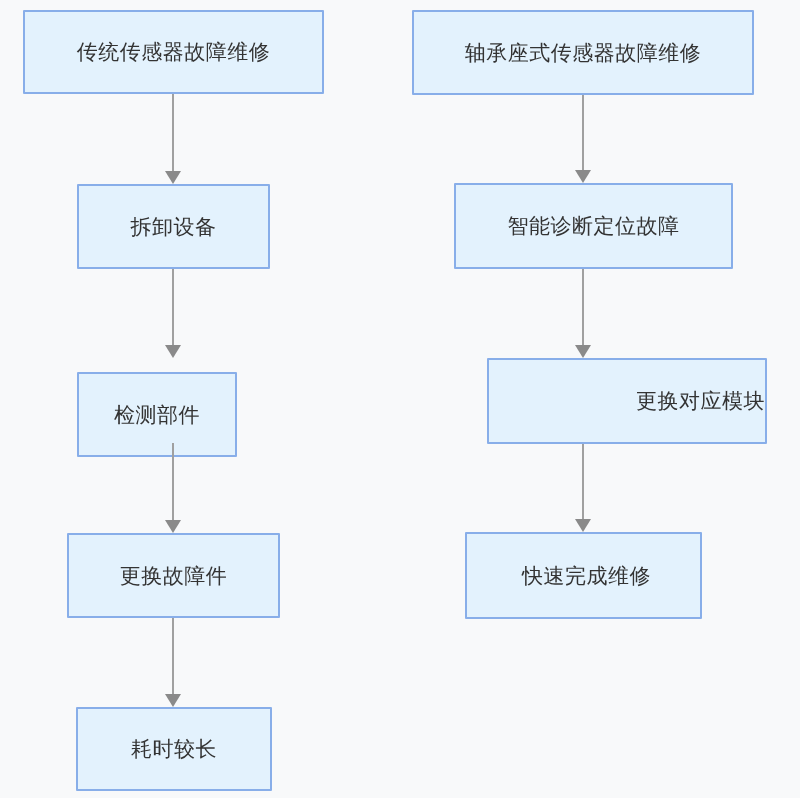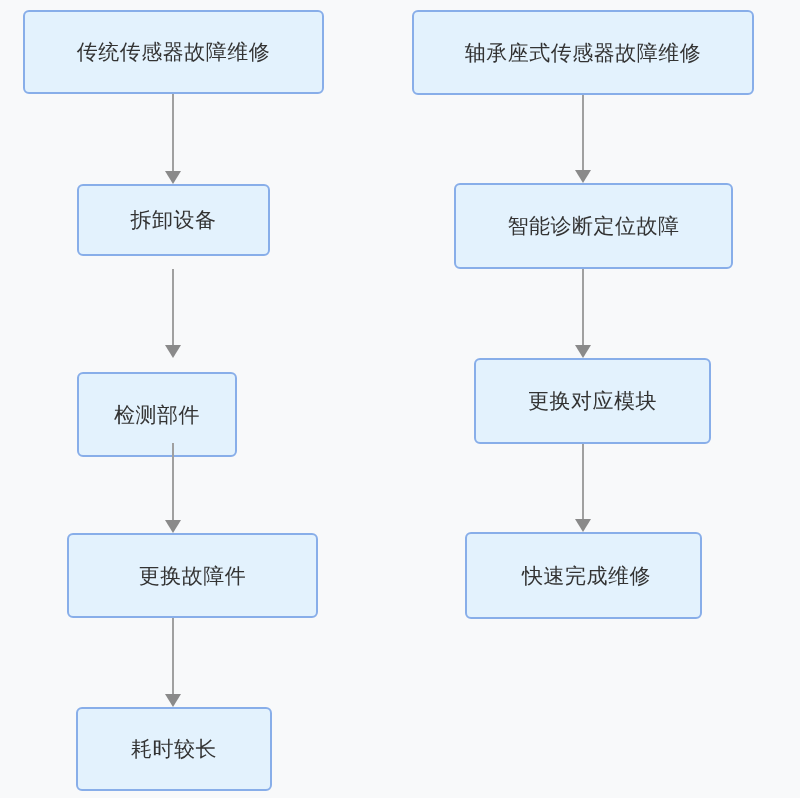--- a/index.html
+++ b/index.html
@@ -16,41 +16,41 @@
   .canvas {
     position: relative;
     width: 800px;
     height: 798px;
   }
   .node {
     position: absolute;
     box-sizing: border-box;
     background: #e3f2fd;
     border: 2px solid #88aee9;
-    border-radius: 6px;
+    border-radius: 1px;
     display: flex;
     align-items: center;
     justify-content: center;
   }
   .node-label {
     font-size: 21px;
     color: #333333;
     white-space: nowrap;
     letter-spacing: 0.5px;
   }
   
   .n-l1 { left: 23px;  top: 10px;  width: 301px; height: 84px; }
-  .n-l2 { left: 77px;  top: 184px; width: 193px; height: 72px; }
+  .n-l2 { left: 77px;  top: 184px; width: 193px; height: 85px; }
   .n-l3 { left: 77px;  top: 372px; width: 160px; height: 85px; }
-  .n-l4 { left: 67px;  top: 533px; width: 251px; height: 85px; }
+  .n-l4 { left: 67px;  top: 533px; width: 213px; height: 85px; }
   .n-l5 { left: 76px;  top: 707px; width: 196px; height: 84px; }
   
   .n-r1 { left: 412px; top: 10px;  width: 342px; height: 85px; }
   .n-r2 { left: 444px; top: 183px; width: 279px; height: 86px; margin-left: 10px; }
-  .n-r3 { left: 474px; top: 358px; width: 237px; height: 86px; }
+  .n-r3 { left: 487px; top: 358px; width: 280px; height: 86px; justify-content: flex-end; }
   .n-r4 { left: 465px; top: 532px; width: 237px; height: 87px; padding-left: 6px; }
   
   .arrow {
     position: absolute;
     width: 16px;
     display: flex;
     flex-direction: column;
     align-items: center;
   }
   .arrow .line {

